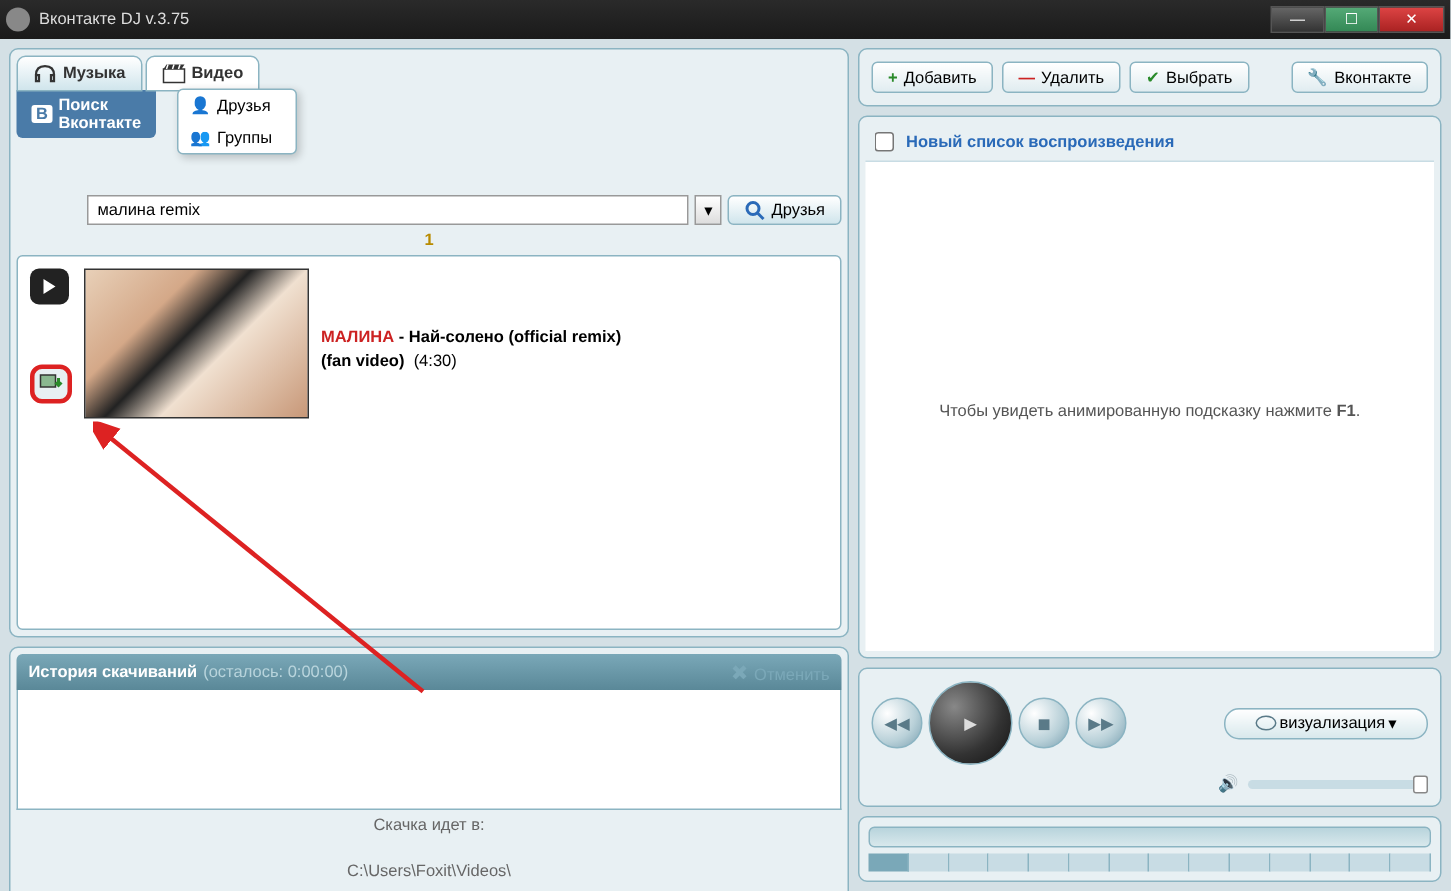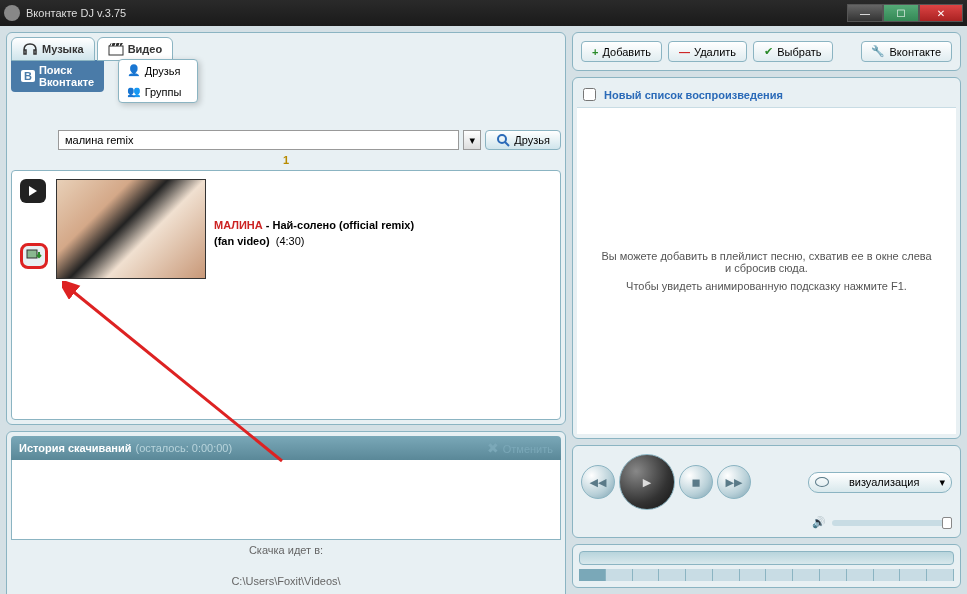--- a/index.html
+++ b/index.html
@@ -67,28 +67,28 @@
 .rbtn { border: 1px solid #8bb4c2; border-radius: 4px; background: linear-gradient(#fff,#e0ecf0); padding: 3px 10px; display: flex; align-items: center; gap: 4px; }
 .rbtn .plus { color: #2a8a2a; font-weight: bold; }
 .rbtn .minus { color: #c22; font-weight: bold; }
 .rbtn .chk { color: #2a8a2a; }
 
 .playlist-panel { flex: 1; display: flex; flex-direction: column; }
 .pl-head { display: flex; align-items: center; gap: 8px; padding: 6px; border-bottom: 1px solid #c8dce4; }
 .pl-head input[type=checkbox] { width: 13px; height: 13px; }
 .pl-title { color: #2a6ab8; font-weight: bold; }
 .pl-body { flex: 1; background: #fff; padding: 20px; text-align: center; color: #555; display: flex; flex-direction: column; justify-content: center; }
-.pl-body .f1 { font-weight: normal; }
+.pl-body .f1 { font-weight: bold; }
 
 .player-panel { padding: 8px; }
 .player-row1 { display: flex; align-items: center; gap: 8px; }
 .ctrl-group { display: flex; align-items: center; gap: 4px; }
 .cbtn { width: 34px; height: 34px; border-radius: 50%; background: radial-gradient(circle at 30% 30%, #fff, #b8d0d8 60%, #7aa0b0); border: 1px solid #8bb4c2; display: flex; align-items: center; justify-content: center; color: #5a7a88; font-size: 12px; }
 .cbtn.big { width: 56px; height: 56px; background: radial-gradient(circle at 30% 30%, #888, #333 60%, #111); color: #ddd; font-size: 20px; }
-.viz-btn { border: 1px solid #8bb4c2; border-radius: 10px; background: linear-gradient(#fff,#d8e8ec); padding: 3px 6px; display: flex; align-items: center; gap: 20px; margin-left: auto; }
+.viz-btn { border: 1px solid #8bb4c2; border-radius: 10px; background: linear-gradient(#fff,#d8e8ec); padding: 3px 20px; display: flex; align-items: center; gap: 2px; margin-left: auto; }
 .eye { width: 14px; height: 10px; border: 1px solid #5a7a88; border-radius: 50%; }
 
 .vol-row { display: flex; align-items: center; gap: 6px; margin-top: 6px; justify-content: flex-end; }
 .vol-track { width: 120px; height: 6px; background: #c8dce4; border-radius: 3px; position: relative; }
 .vol-thumb { position: absolute; right: 0; top: -3px; width: 10px; height: 12px; background: #fff; border: 1px solid #888; border-radius: 2px; }
 
 .seek-panel { padding: 6px; }
 .seek { height: 14px; background: linear-gradient(#b8d4dc,#d8e8ec); border: 1px solid #8bb4c2; border-radius: 4px; }
 .chunks { display: flex; gap: 0; margin-top: 4px; height: 12px; }
 .chunk { flex: 1; border-right: 1px solid #8bb4c2; background: #c8dce4; }
@@ -247,21 +247,20 @@
           </div>
       </div>
     </div>
 
     <div class="panel playlist-panel">
       <div class="pl-head">
         <input type="checkbox" style="">
         <span class="pl-title">Новый список воспроизведения</span>
       </div>
       <div class="pl-body">
-        <div>Вы можете добавить в плейлист песню, схватив ее в окне слева и сбросив сюда.</div>
         <div style="margin-top:6px">
           <span>Чтобы увидеть анимированную подсказку нажмите </span><span class="f1">F1</span><span>.</span>
         </div>
       </div>
     </div>
 
     <div class="panel player-panel">
       <div class="player-row1">
         <div class="ctrl-group">
           <div class="cbtn">

